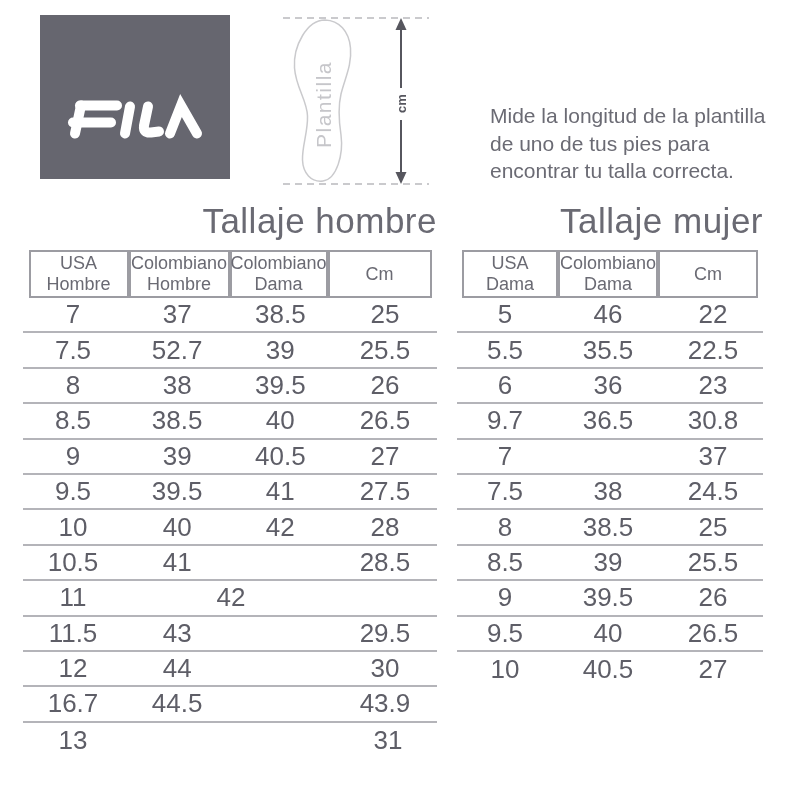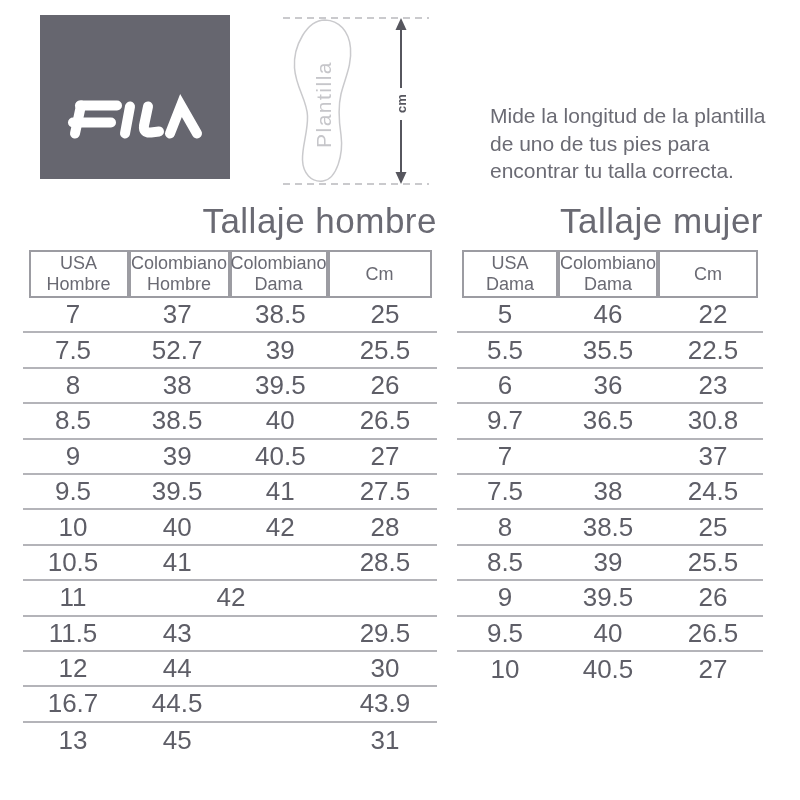--- a/index.html
+++ b/index.html
@@ -191,21 +191,20 @@
           <div class="tcell">30</div>
         </div>
         <div class="trow">
           <div class="tcell">16.7</div>
           <div class="tcell">44.5</div>
           <div class="tcell"></div>
           <div class="tcell">43.9</div>
         </div>
         <div class="trow">
           <div class="tcell">13</div>
-          <div class="tcell">45</div>
           <div class="tcell"></div>
           <div class="tcell">31</div>
         </div>
       </div>
   </section>
 
   <section class="size-table women">
     <h2>Tallaje mujer</h2>
     <div class="header-row">
         <div class="hcell">

